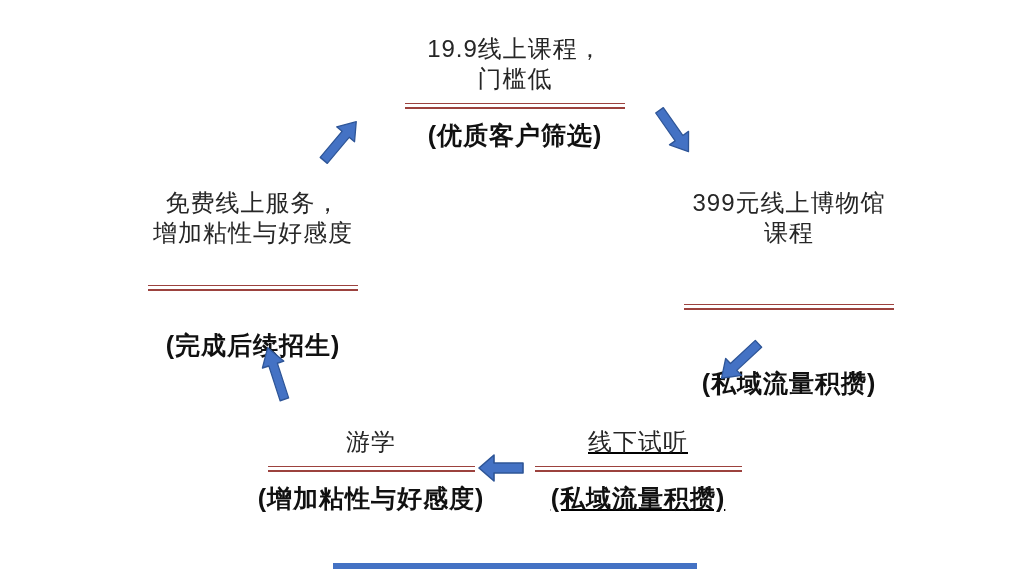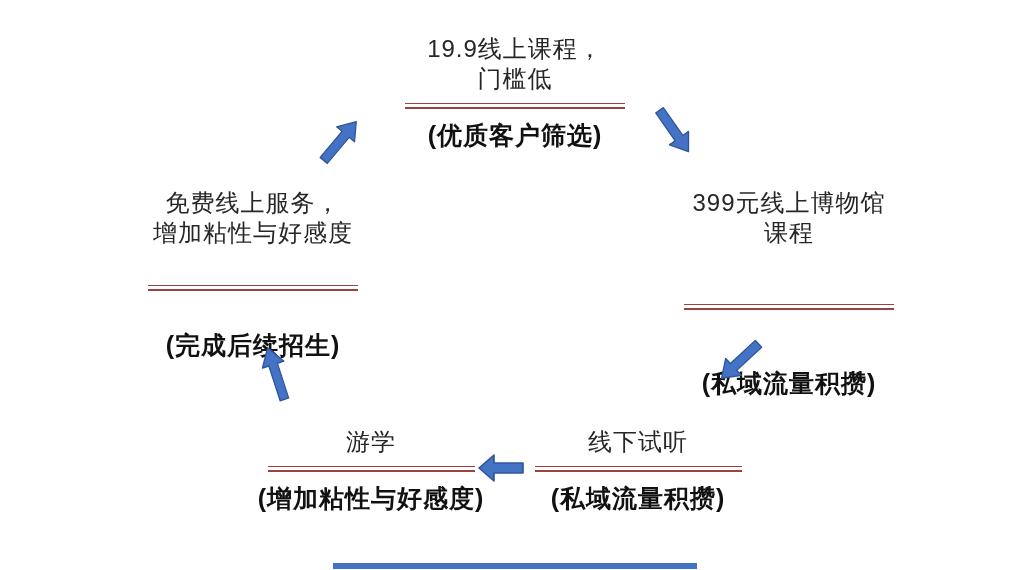--- a/index.html
+++ b/index.html
@@ -83,21 +83,21 @@
     <div class="underline" style="width:210px;"></div>
     <div class="node-label">(完成后续招生)</div>
   </div>
 
   <div class="node" style="left:211px; top:427px;">
     <div class="node-title">游学</div>
     <div class="underline" style="width:207px;"></div>
     <div class="node-label">(增加粘性与好感度)</div>
   </div>
 
-  <div class="node" style="left:478px; top:427px;">
+  <div class="node" style="left:478px; top:427px;text-decoration:underline;">
     <div class="node-title">线下试听</div>
     <div class="underline" style="width:207px;"></div>
     <div class="node-label">(私域流量积攒)</div>
   </div>
 
   <div class="arrow" style="left:313px; top:127px; width:54px; height:28px; transform:rotate(-50deg);">
     <svg viewBox="0 0 62 36" preserveAspectRatio="none">
         <path d="M2 12 H41 V3 L60 18 L41 33 V24 H2 Z"></path>
       </svg>
   </div>

